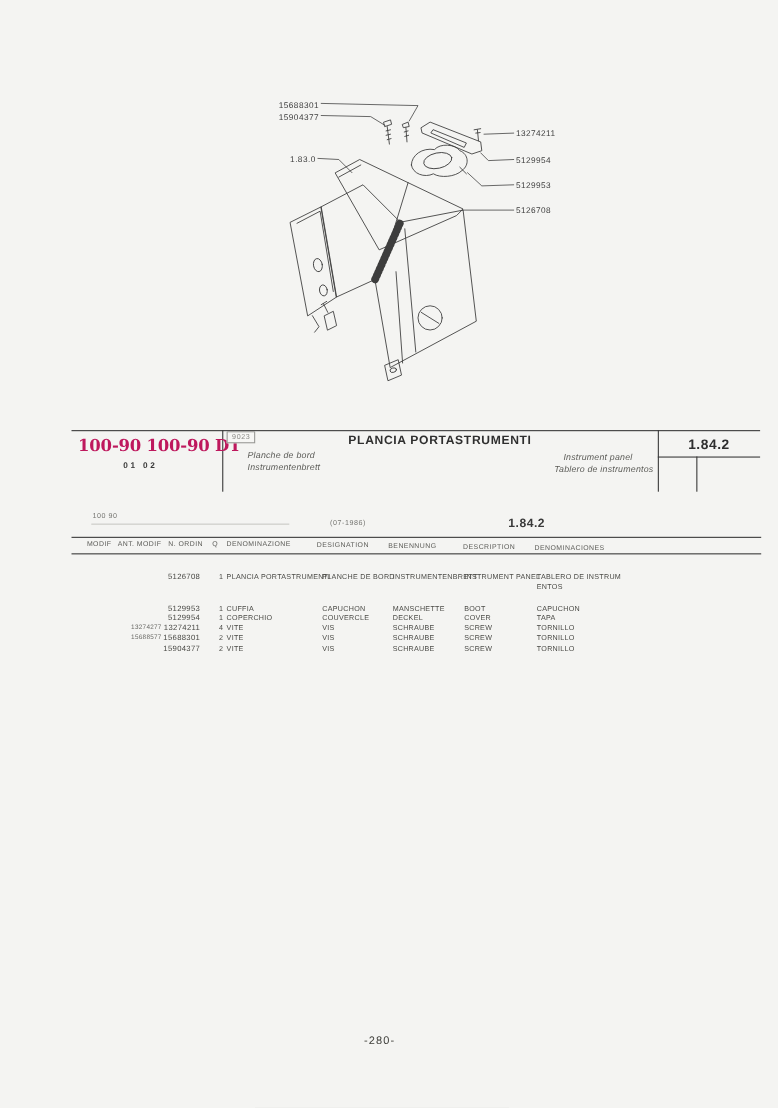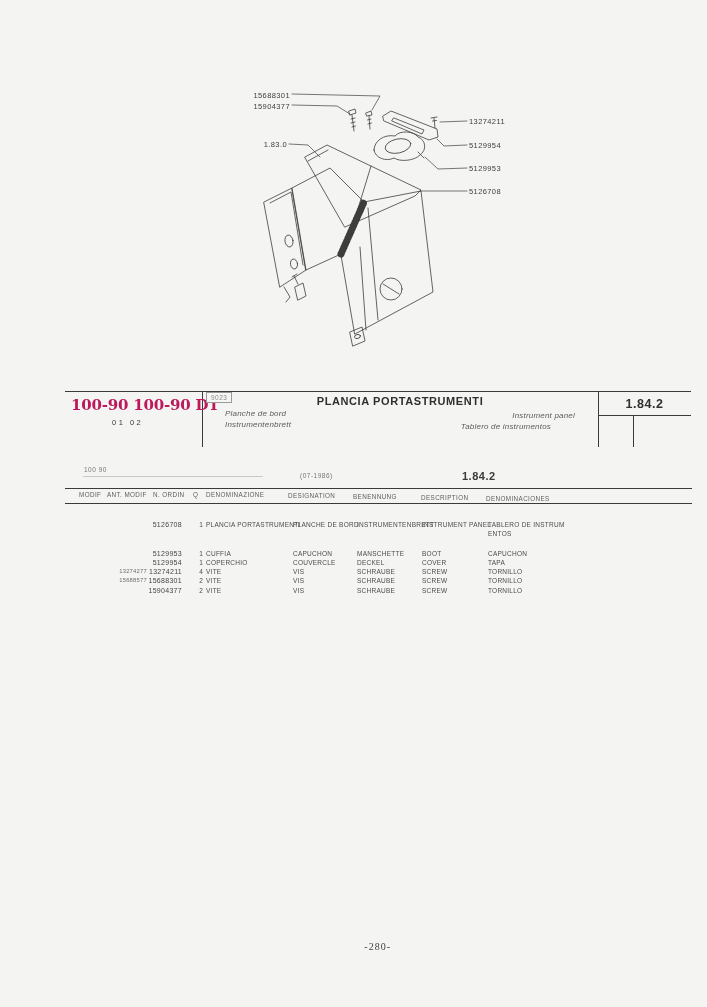--- a/index.html
+++ b/index.html
@@ -9,21 +9,21 @@
     font-family:"Liberation Sans",sans-serif;color:#3d3d3d;
   }
   .abs{position:absolute;}
   .hline{position:absolute;height:1px;background:#3a3a3a;}
   .vline{position:absolute;width:1px;background:#3a3a3a;}
   .faintline{position:absolute;height:1px;background:#c9c9c5;}
 
   
   .model-title{font-family:"DejaVu Serif",serif;font-weight:700;font-size:15px;
     letter-spacing:-.2px;color:#be185d;white-space:nowrap;}
-  .model-variant{font-weight:400;font-size:7.5px;letter-spacing:2.5px;color:#3a3a3a;padding-left:40px;}
+  .model-variant{font-weight:700;font-size:7.5px;letter-spacing:2.5px;color:#3a3a3a;padding-left:40px;}
   .code-box{border:1px solid #9a9a96;font-size:6.5px;color:#8a8a86;
     padding:1px 4px;letter-spacing:.5px;background:#f6f6f4;}
   .title-it{font-weight:700;font-size:11px;letter-spacing:.6px;color:#2f2f2f;text-align:center;}
   .sub-lang{font-style:italic;font-size:8px;color:#5c5c58;letter-spacing:.2px;white-space:nowrap;}
   .sub-right{text-align:right;}
   .section-ref{font-weight:700;font-size:12.5px;color:#2f2f2f;text-align:center;letter-spacing:.5px;}
 
   
   .meta-small{font-size:6.5px;color:#777773;letter-spacing:.5px;white-space:nowrap;}
   .meta-ref{font-weight:700;font-size:11px;color:#3a3a3a;letter-spacing:.5px;}
@@ -33,22 +33,22 @@
   .tbody{position:absolute;left:65px;top:520px;width:632px;}
   .trow{display:grid;grid-template-columns:28px 54px 35px 24px 87px 64px 65px 66px 140px;
     line-height:9.3px;font-size:6.5px;color:#4c4c48;letter-spacing:.25px;}
   .trow .cell{white-space:nowrap;overflow:visible;}
   .c-ant{text-align:right;font-size:5.8px;color:#6c6c68;}
   .c-n{text-align:right;font-size:7px;color:#474743;letter-spacing:.3px;}
   .c-q{text-align:right;padding-right:3px;}
   .gap-after{margin-bottom:10px;}
 
   
-  .page-num{font-family:Liberation Serif, serif;font-size:10px;color:#3f3f3b;
-    text-align:right;letter-spacing:1px;}
+  .page-num{font-family:Liberation Sans, sans-serif;font-size:10px;color:#3f3f3b;
+    text-align:left;letter-spacing:1px;}
 
   svg text{font-family:"Liberation Sans",sans-serif;font-size:7.5px;fill:#3d3d3d;letter-spacing:.4px;}
 </style>
 </head>
 <body>
 
 <div class="page">
 
   <svg class="abs" style="left:0;top:0" width="707" height="390" viewBox="0 0 707 390">
     <g stroke="#3d3d3d" stroke-width="0.8" fill="none" stroke-linejoin="round" stroke-linecap="round">
@@ -136,21 +136,21 @@
   <div class="hline" style="left:598px;top:415px;width:93px"></div>
   <div class="vline" style="left:633px;top:415px;height:32px"></div>
 
   <div class="abs model-title" style="left:71px;top:396px">100-90 100-90 DT</div>
   <div class="abs model-variant" style="left:72px;top:418px">01 02</div>
   <div class="abs code-box" style="left:206px;top:392px">9023</div>
   <div class="abs title-it" style="left:280px;top:395px;width:240px">PLANCIA PORTASTRUMENTI</div>
   <div class="abs sub-lang" style="left:225px;top:409px">Planche de bord</div>
   <div class="abs sub-lang" style="left:225px;top:420px">Instrumentenbrett</div>
   <div class="abs sub-lang sub-right" style="left:455px;top:411px;width:120px">Instrument panel</div>
-  <div class="abs sub-lang sub-right" style="left:431px;top:422px;width:120px">Tablero de instrumentos</div>
+  <div class="abs sub-lang sub-right" style="left:474px;top:422px;width:120px">Tablero de instrumentos</div>
   <div class="abs section-ref" style="left:598px;top:397px;width:93px">1.84.2</div>
 
   <div class="abs meta-small" style="left:84px;top:466px">100 90</div>
   <div class="faintline" style="left:83px;top:476px;width:180px"></div>
   <div class="abs meta-small" style="left:300px;top:472px">(07-1986)</div>
   <div class="abs meta-ref" style="left:462px;top:470px">1.84.2</div>
 
   <div class="hline" style="left:65px;top:488px;width:627px"></div>
   <div class="hline" style="left:65px;top:503px;width:627px"></div>
 

